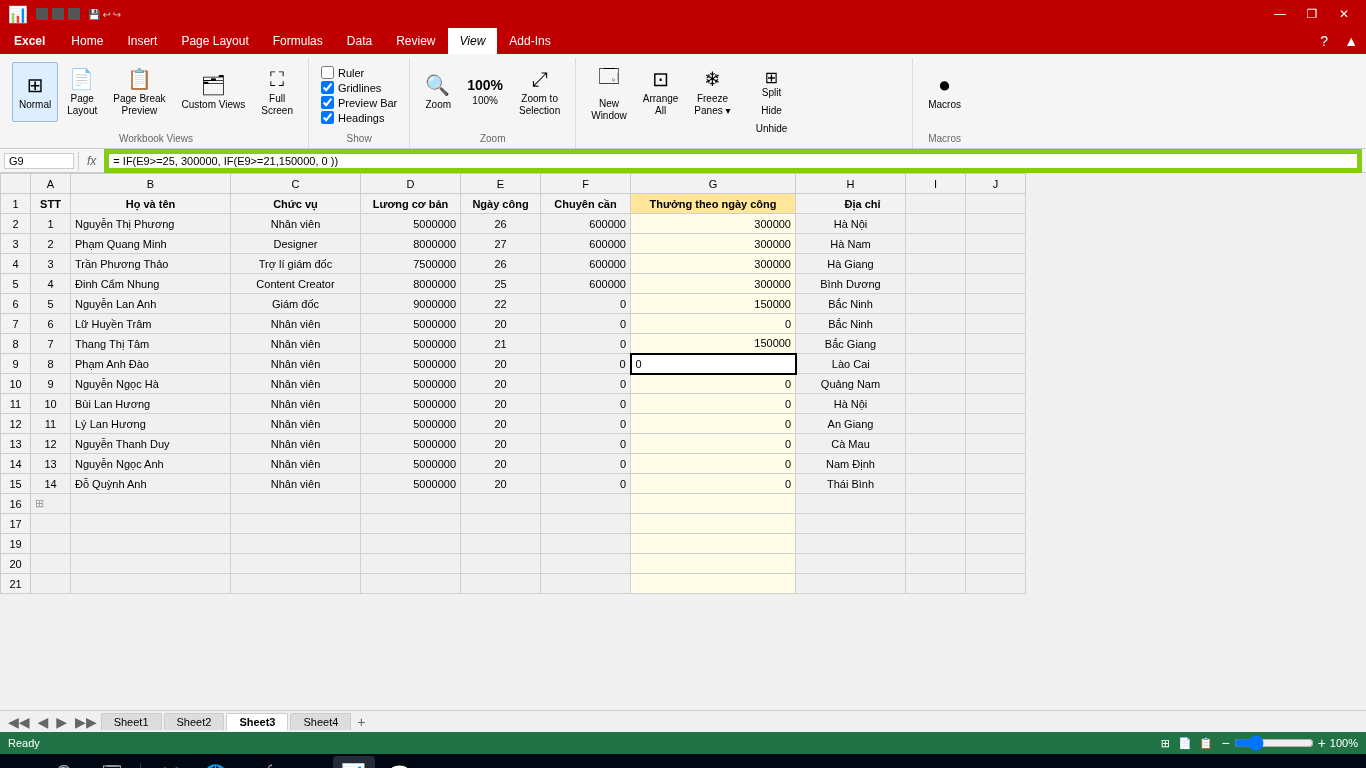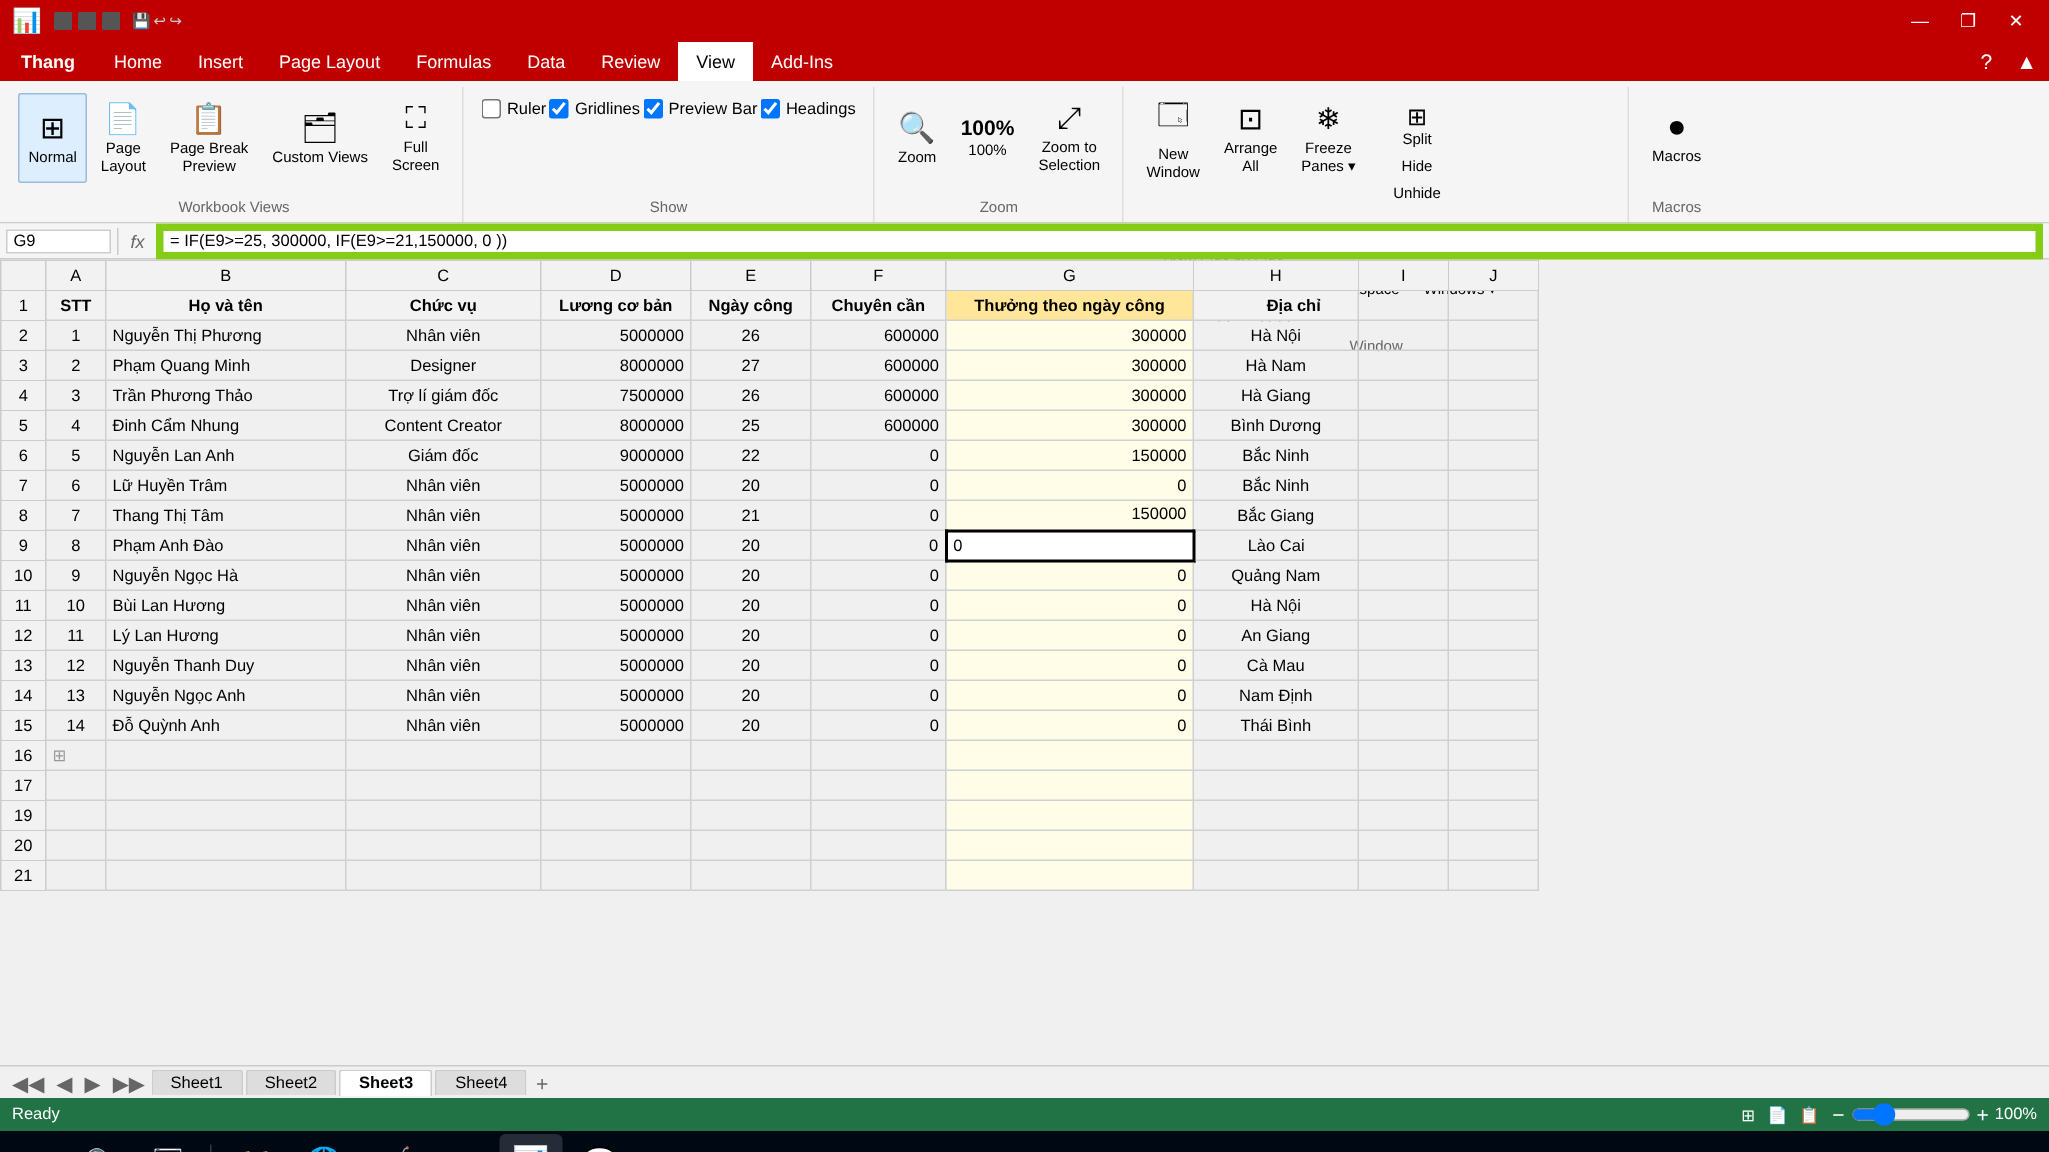--- a/index.html
+++ b/index.html
@@ -40,21 +40,21 @@
     .menu-item {
       background: transparent;
       border: none;
       padding: 2px 12px;
       font-size: 12px;
       cursor: pointer;
       height: 26px;
       font-family: 'Segoe UI', Arial, sans-serif;
       color: white;
     }
-    .menu-item:hover, .menu-item.active { background: rgba(255,255,255,0.2); }
+    .menu-item:hover, .menu-item.active { background: rgba(255,255,255,0.2); font-style: italic; }
     .menu-item.active { background: white; color: #000; }
 
     
     #ribbon {
       background: #f5f5f5;
       border-bottom: 1px solid #ccc;
       display: flex;
       align-items: stretch;
       padding: 4px 4px 0 4px;
       height: 95px;
@@ -111,21 +111,21 @@
       cursor: pointer;
       background: transparent;
       font-size: 10px;
       min-width: 60px;
       color: #000;
       font-family: 'Segoe UI', Arial, sans-serif;
     }
     .ribbon-small-btn .s-icon { font-size: 16px; }
     .ribbon-small-btn .s-label { font-size: 10px; text-align: center; line-height: 1.2; }
 
-    .ribbon-checkbox-group { display: flex; flex-direction: row; gap: 2px; padding: 4px; }
+    .ribbon-checkbox-group { display: flex; flex-direction: column; gap: 2px; padding: 4px; }
     .ribbon-checkbox-row { display: flex; align-items: center; gap: 4px; font-size: 11px; }
     .ribbon-checkbox-row input { cursor: pointer; }
 
     
     #formula-bar {
       background: #f5f5f5;
       border-bottom: 1px solid #ccc;
       display: flex;
       align-items: center;
       padding: 2px 4px;
@@ -315,21 +315,21 @@
     </div>
   </div>
   <div class="win-controls">
     <button class="win-btn">—</button>
     <button class="win-btn">❐</button>
     <button class="win-btn close">✕</button>
   </div>
 </div>
 
 <div id="menu-bar">
-  <button class="file-btn">Thang</button>
+  <button class="file-btn">Excel</button>
   <button class="menu-item">Home</button>
   <button class="menu-item">Insert</button>
   <button class="menu-item">Page Layout</button>
   <button class="menu-item">Formulas</button>
   <button class="menu-item">Data</button>
   <button class="menu-item">Review</button>
   <button class="menu-item active">View</button>
   <button class="menu-item">Add-Ins</button>
   <div style="flex:1;"></div>
   <span style="color:white;font-size:14px;padding:0 8px;cursor:pointer;">?</span>

